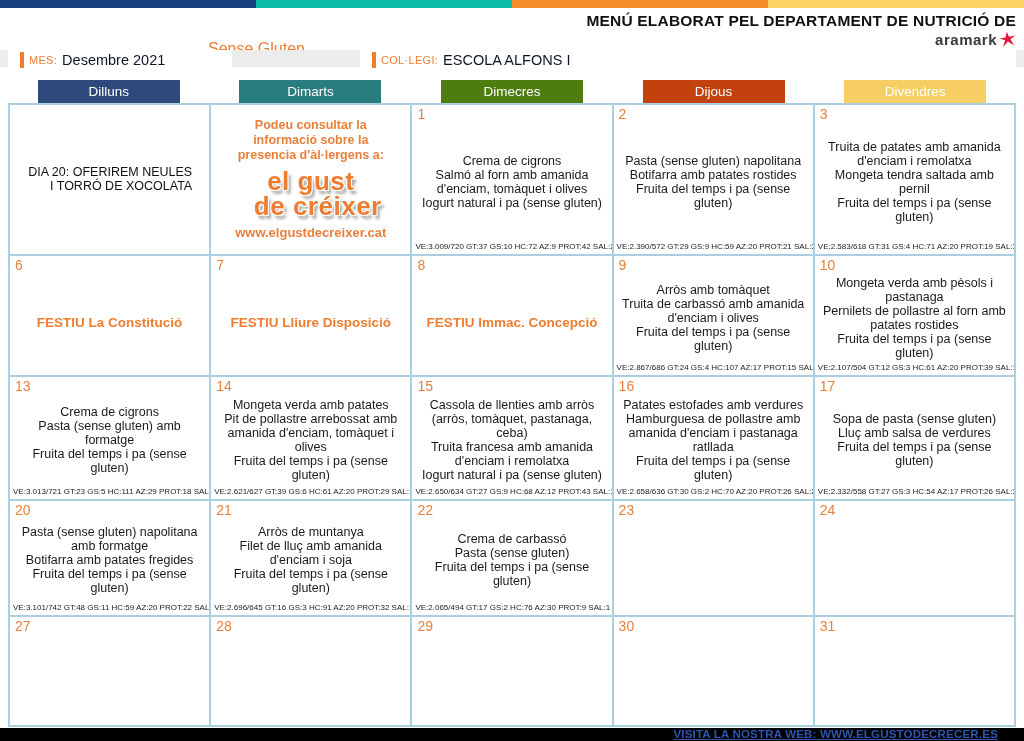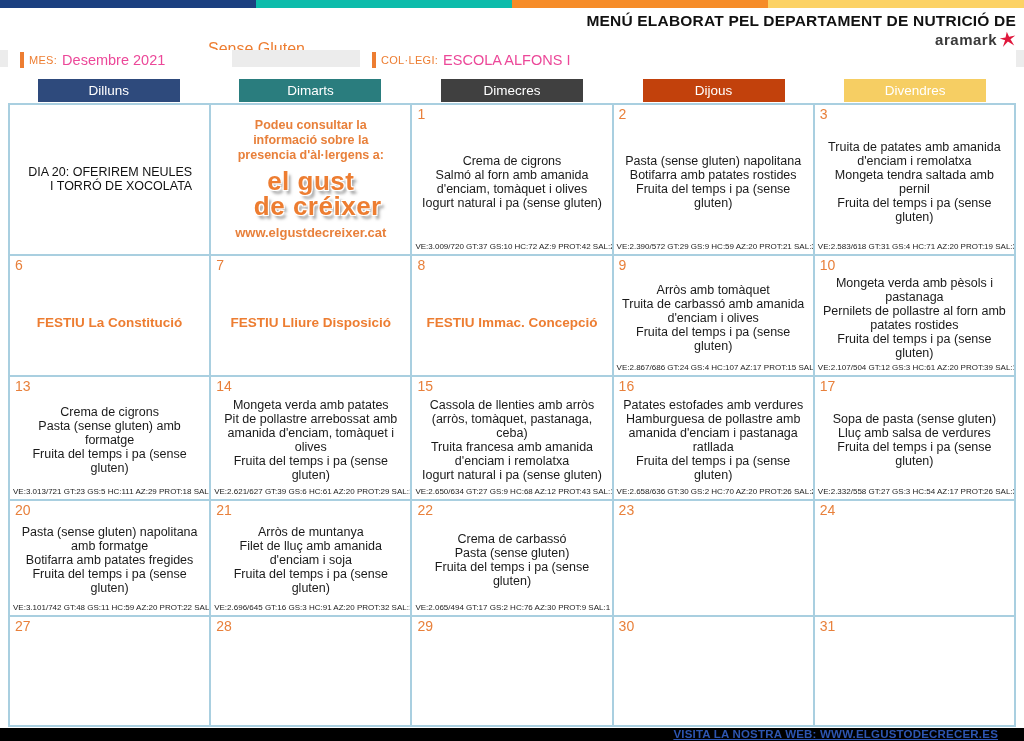--- a/index.html
+++ b/index.html
@@ -18,26 +18,26 @@
   .maintitle { font-size:15.5px; font-weight:bold; color:#111; letter-spacing:.2px; }
   .brandrow { display:flex; justify-content:flex-end; align-items:center; gap:2px; margin-top:1px; }
   .brandname { font-size:15px; font-weight:bold; color:#3a3a3a; letter-spacing:.5px; }
   .star { width:17px; height:17px; display:inline-block; }
 
   
   .metarow { height:20px; margin-top:2px; position:relative; background:#ececec; }
   .metabox { position:absolute; top:0; height:20px; background:#fff; display:flex; align-items:center; gap:5px; padding-left:12px; }
   .metabox .obar { width:4px; height:16px; background:#ED7D31; flex:0 0 4px; }
   .metabox .lbl { color:#ED7D31; font-size:11px; letter-spacing:.3px; }
-  .metabox .val { color:#ec4899; font-size:14.5px; }
+  .metabox .val { color:#0f172a; font-size:14.5px; }
   #mesbox { left:8px; width:224px; }
   #colbox { left:360px; right:8px; }
 
   
-  .weekrow { height:28px; margin-top:12px; display:flex; padding:0 8px; }
+  .weekrow { height:28px; margin-top:12px; display:flex; padding:0 8px;align-items:flex-end; }
   .weekcol { flex:1; display:flex; justify-content:center; }
   .daychip { width:142px; height:23px; line-height:23px; text-align:center; color:#fff; font-size:13.5px; }
 
   
   .grid { margin:0 8px; width:1008px; height:624px; border:2px solid #a9cfe0; background:#a9cfe0;
     display:grid; grid-template-columns:repeat(5,1fr); grid-template-rows:149px 119px 122px 114px 108px; gap:2px; }
   .cell { background:#fff; position:relative; display:flex; flex-direction:column; padding:2px 3px; overflow:hidden; }
   .daynum { font-size:14px; color:#e8803b; line-height:15px; padding-left:2px; flex:0 0 auto; }
   .menuwrap { flex:1 1 auto; display:flex; flex-direction:column; justify-content:center; text-align:center; padding:0 2px; }
   .menuline { font-size:12.5px; color:#1a1a1a; line-height:1.12; }
@@ -98,21 +98,21 @@
   </div>
 
   <div class="weekrow" id="weekrow">
       <div class="weekcol">
         <div class="daychip" style="background: rgb(46, 74, 124);">Dilluns</div>
       </div>
       <div class="weekcol">
         <div class="daychip" style="background: rgb(42, 125, 126);">Dimarts</div>
       </div>
       <div class="weekcol">
-        <div class="daychip" style="background: #404040;">Dimecres</div>
+        <div class="daychip" style="background: #4d7c0f;">Dimecres</div>
       </div>
       <div class="weekcol">
         <div class="daychip" style="background: #c2410c;">Dijous</div>
       </div>
       <div class="weekcol">
         <div class="daychip" style="background: rgb(246, 206, 99);">Divendres</div>
       </div>
     </div>
 
   <div class="grid" id="grid">

